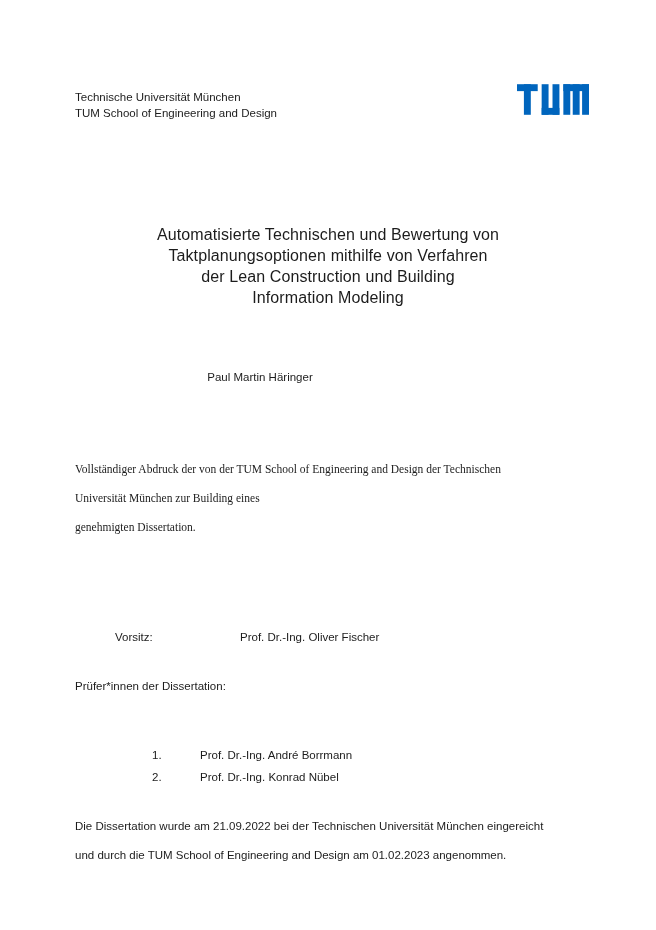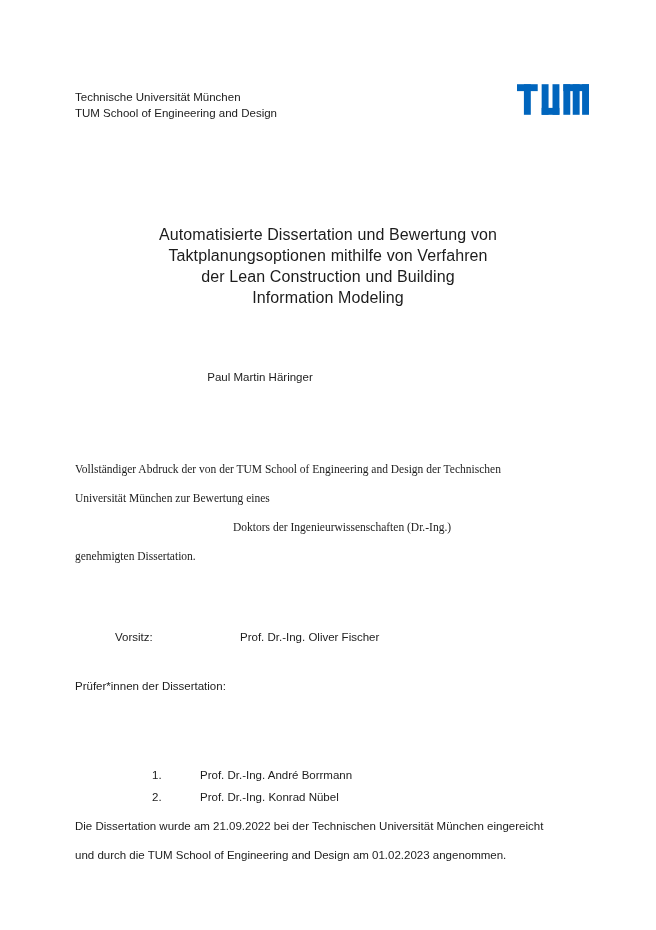--- a/index.html
+++ b/index.html
@@ -83,21 +83,21 @@
   .examiners-heading {
     position: absolute;
     left: 75px;
     top: 680px;
     font-size: 11.5px;
     white-space: nowrap;
   }
   .examiners-list {
     position: absolute;
     left: 152px;
-    top: 764px;
+    top: 744px;
     font-size: 11.5px;
     line-height: 22px;
     white-space: nowrap;
   }
   .examiner-row .examiner-number {
     display: inline-block;
     width: 48px;
   }
   .submission-block {
     position: absolute;
@@ -131,32 +131,31 @@
 
         <rect x="47" y="0" width="26" height="7"></rect>
         <rect x="47" y="0" width="7" height="31"></rect>
         <rect x="56.5" y="0" width="7" height="31"></rect>
         <rect x="66" y="0" width="7" height="31"></rect>
       </g>
     </svg>
   </div>
 
   <div class="title-block">
-    <div>Automatisierte Dissertation und Bewertung von</div>
+    <div>Automatisierte Technischen und Bewertung von</div>
     <div>Taktplanungsoptionen mithilfe von Verfahren</div>
     <div>der Lean Construction und Building</div>
     <div>Information Modeling</div>
   </div>
 
   <div class="author-block">Paul Martin Häringer</div>
 
   <div class="approval-block">
     <div>Vollständiger Abdruck der von der TUM School of Engineering and Design der Technischen</div>
-    <div>Universität München zur Bewertung eines</div>
-    <div class="degree-line">Doktors der Ingenieurwissenschaften (Dr.-Ing.)</div>
+    <div>Universität München zur Building eines</div>
     <div>genehmigten Dissertation.</div>
   </div>
 
   <div class="chair-row">
     <span class="chair-label">Vorsitz:</span><span>Prof. Dr.-Ing. Oliver Fischer</span>
   </div>
 
   <div class="examiners-heading">Prüfer*innen der Dissertation:</div>
 
   <div class="examiners-list">

